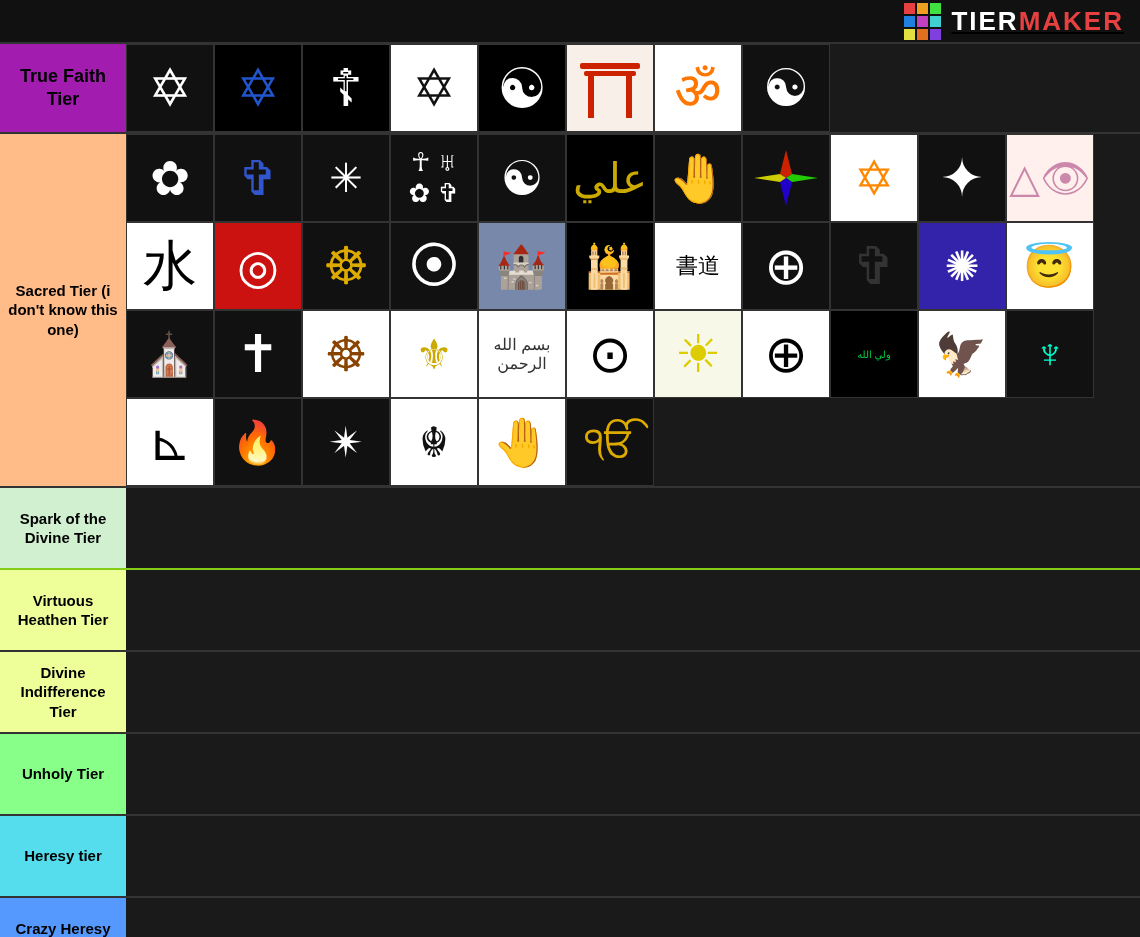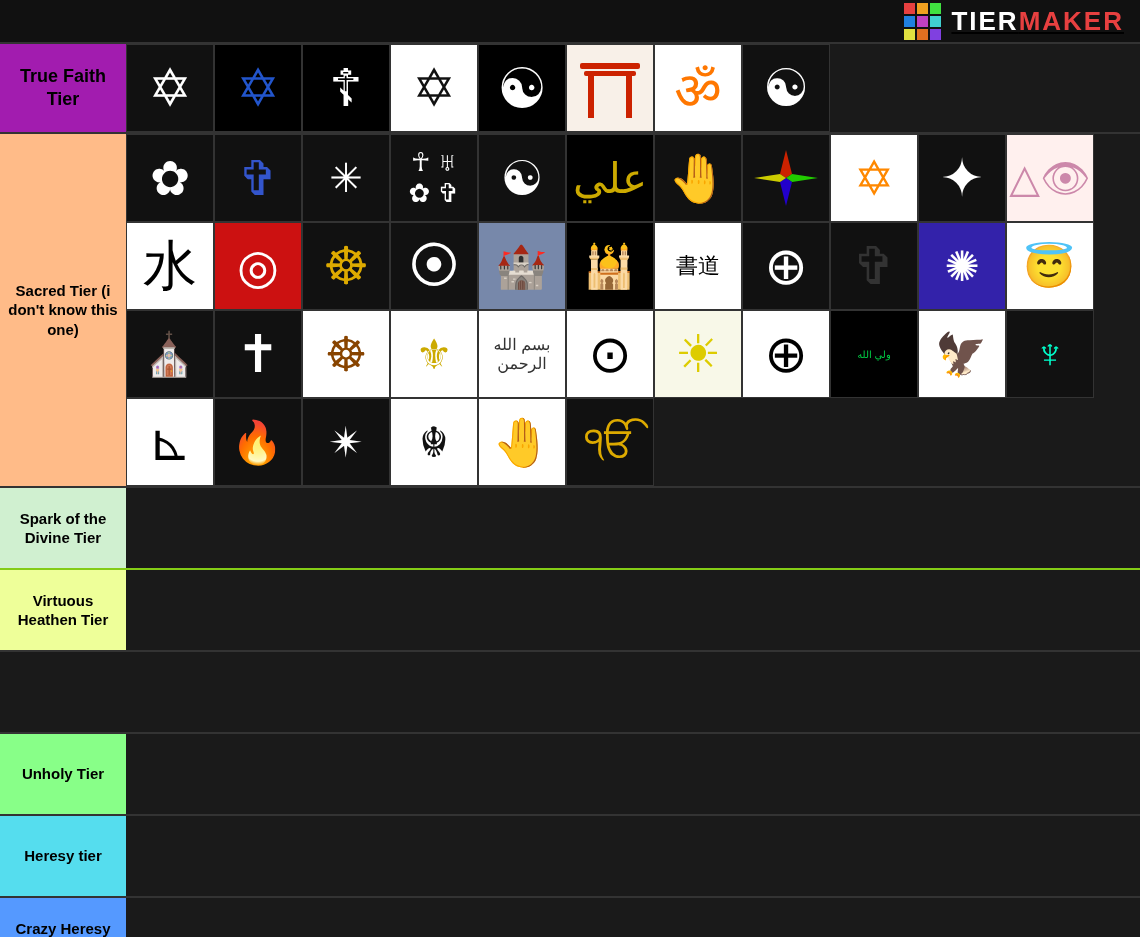--- a/index.html
+++ b/index.html
@@ -159,20 +159,21 @@
     <div style="width:126px;min-width:126px;background:#d0f0d0;display:flex;align-items:center;justify-content:center;text-align:center;font-size:15px;font-weight:bold;color:#000;padding:6px;line-height:1.3;">Spark of the Divine Tier</div>
     <div style="flex:1;background:#1a1a1a;display:flex;flex-wrap:wrap;align-items:flex-start;min-height:80px;"></div>
   </div>
 
   <div style="display:flex; border-bottom:2px solid #333; min-height:80px;">
     <div style="width:126px;min-width:126px;background:#eeff99;display:flex;align-items:center;justify-content:center;text-align:center;font-size:15px;font-weight:bold;color:#000;padding:6px;line-height:1.3;">Virtuous Heathen Tier</div>
     <div style="flex:1;background:#1a1a1a;display:flex;flex-wrap:wrap;align-items:flex-start;min-height:80px;"></div>
   </div>
 
   <div style="display:flex; border-bottom:2px solid #333; min-height:80px;">
+    <div style="width:126px;min-width:126px;background:#eeff99;display:flex;align-items:center;justify-content:center;text-align:center;font-size:15px;font-weight:bold;color:#000;padding:6px;line-height:1.3;">Divine Indifference Tier</div>
     <div style="flex:1;background:#1a1a1a;display:flex;flex-wrap:wrap;align-items:flex-start;min-height:80px;"></div>
   </div>
 
   <div style="display:flex; border-bottom:2px solid #333; min-height:80px;">
     <div style="width:126px;min-width:126px;background:#88ff88;display:flex;align-items:center;justify-content:center;text-align:left;font-size:15px;font-weight:bold;color:#000;padding:6px;line-height:1.3;">Unholy Tier</div>
     <div style="flex:1;background:#1a1a1a;display:flex;flex-wrap:wrap;align-items:flex-start;min-height:80px;"></div>
   </div>
 
   <div style="display:flex; border-bottom:2px solid #333; min-height:80px;">
     <div style="width:126px;min-width:126px;background:#55ddee;display:flex;align-items:center;justify-content:center;text-align:center;font-size:15px;font-weight:bold;color:#000;padding:4px;line-height:1.3;">Heresy tier</div>

